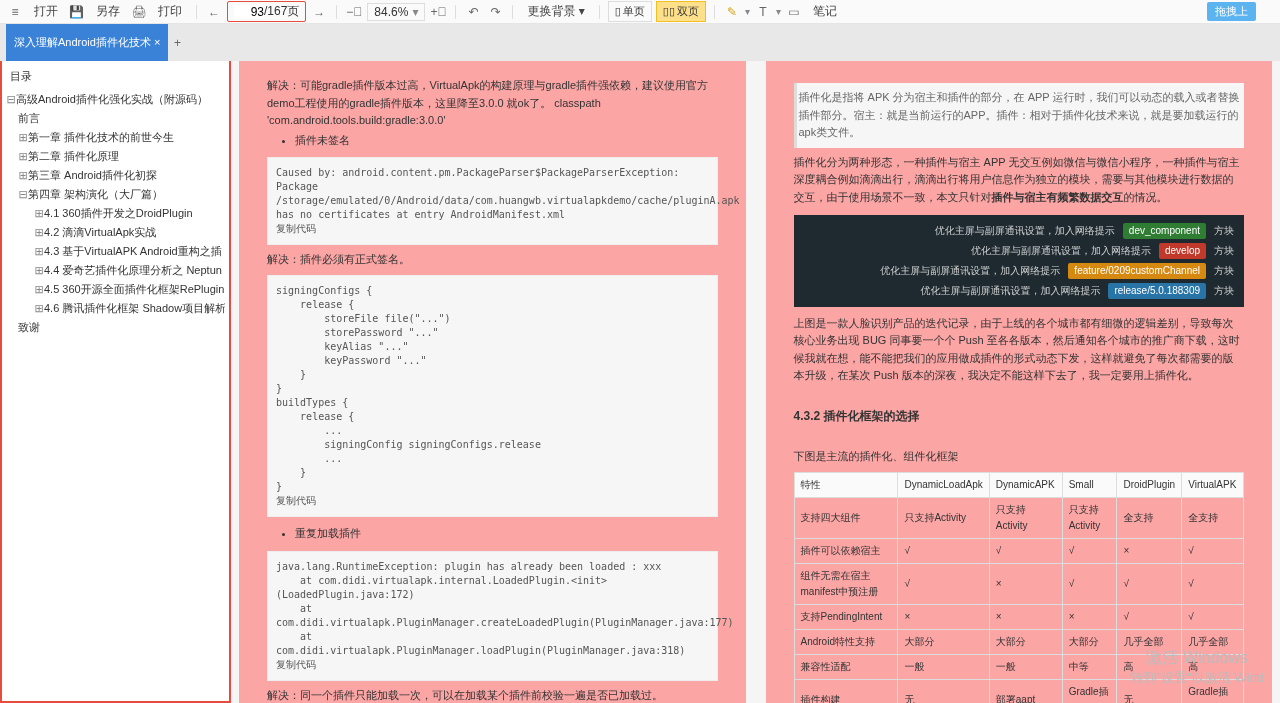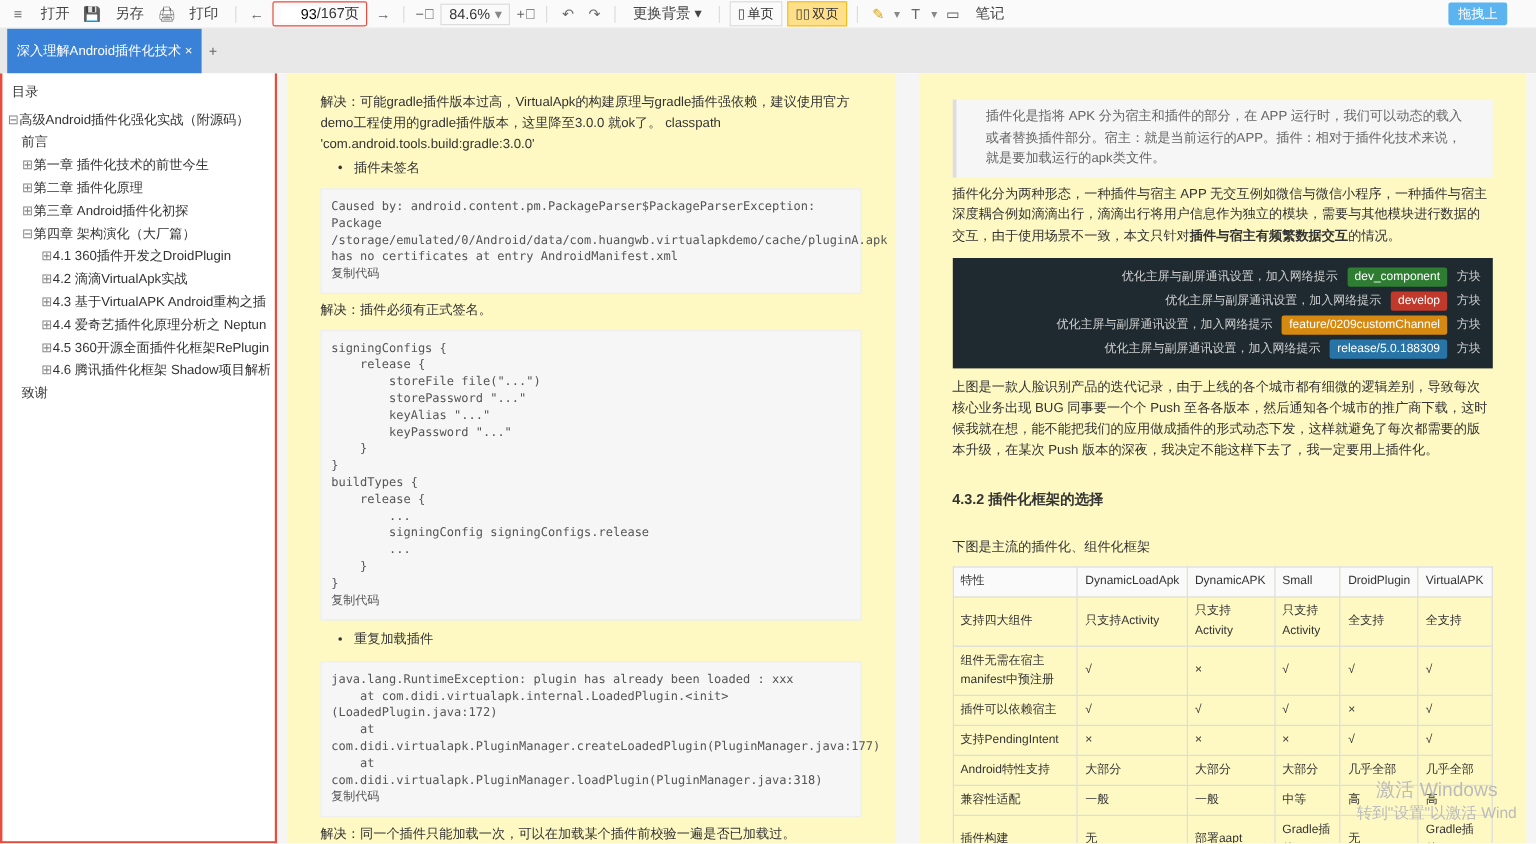--- a/index.html
+++ b/index.html
@@ -28,42 +28,42 @@
 .main { flex: 1; display: flex; overflow: hidden; }
 .sidebar { width: 231px; border: 2px solid #e74c3c; border-top: none; padding: 6px 4px; overflow: hidden; font-size: 11px; color: #333; }
 .sidebar .sh { font-size: 11px; color: #333; padding: 2px 4px; }
 .tree { margin-top: 4px; }
 .tnode { padding: 2px 0 2px 0; white-space: nowrap; overflow: hidden; cursor: pointer; }
 .exp { display: inline-block; width: 10px; text-align: center; color: #888; }
 .ind1 { padding-left: 12px; }
 .ind2 { padding-left: 28px; }
 
 .pages { flex: 1; display: flex; gap: 20px; padding: 0 8px; overflow: hidden; background: #f5f5f5; }
-.page { flex: 1; background: #fef9c3; padding: 16px 28px; overflow: hidden; font-size: 11px; color: #333; line-height: 1.6; }
+.page { flex: 1; background: #fca5a5; padding: 16px 28px; overflow: hidden; font-size: 11px; color: #333; line-height: 1.6; }
 .page h4 { font-size: 12px; margin: 22px 0; font-weight: bold; }
 .code { background: #f6f6f6; border: 1px solid #eee; padding: 8px; font-family: Consolas, monospace; font-size: 10px; color: #555; white-space: pre-wrap; margin: 6px 0; line-height: 1.4; }
 ul.bul { list-style: disc; margin-left: 28px; }
 ul.bul li { padding: 2px 0; }
 
 
 .gitmock { background: #1e2a30; padding: 6px 10px; margin: 8px 0; }
 .gitrow { display: flex; align-items: center; justify-content: flex-end; gap: 8px; padding: 2px 0; font-size: 10px; }
 .gitlbl { color: #d0d0d0; }
 .gittag { color: #fff; padding: 0 6px; border-radius: 2px; }
 .tgreen { background: #2e7d32; }
 .tred { background: #c0392b; }
 .torange { background: #d68910; }
 .tblue { background: #2874a6; }
 
 
 table.tbl { border-collapse: collapse; width: 100%; font-size: 10px; margin: 6px 0; }
 table.tbl th, table.tbl td { border: 1px solid #ddd; padding: 4px 6px; text-align: left; }
 table.tbl th { font-weight: normal; background: #fafafa; }
 
-.quote { background: #f6f6f6; border-left: 3px solid #ddd; padding: 6px 25px; color: #666; margin: 6px 0; }
+.quote { background: #f6f6f6; border-left: 3px solid #ddd; padding: 6px 2px; color: #666; margin: 6px 0; }
 
 .watermark { position: absolute; right: 16px; bottom: 16px; color: #bbb; font-size: 13px; text-align: center; }
 .watermark .big { font-size: 16px; }
 </style>
 </head>
 <body>
 
 <div class="app">
 
   <div class="toolbar">
@@ -216,33 +216,33 @@
           <tbody id="tbody">
               <tr>
                 <td>支持四大组件</td>
                 <td>只支持Activity</td>
                 <td>只支持Activity</td>
                 <td>只支持Activity</td>
                 <td>全支持</td>
                 <td>全支持</td>
               </tr>
               <tr>
+                <td>插件可以依赖宿主</td>
+                <td>√</td>
+                <td>√</td>
+                <td>√</td>
+                <td>×</td>
+                <td>√</td>
+              </tr>
+              <tr>
                 <td>组件无需在宿主manifest中预注册</td>
                 <td>√</td>
                 <td>×</td>
                 <td>√</td>
                 <td>√</td>
-                <td>√</td>
-              </tr>
-              <tr>
-                <td>插件可以依赖宿主</td>
-                <td>√</td>
-                <td>√</td>
-                <td>√</td>
-                <td>×</td>
                 <td>√</td>
               </tr>
               <tr>
                 <td>支持PendingIntent</td>
                 <td>×</td>
                 <td>×</td>
                 <td>×</td>
                 <td>√</td>
                 <td>√</td>
               </tr>

